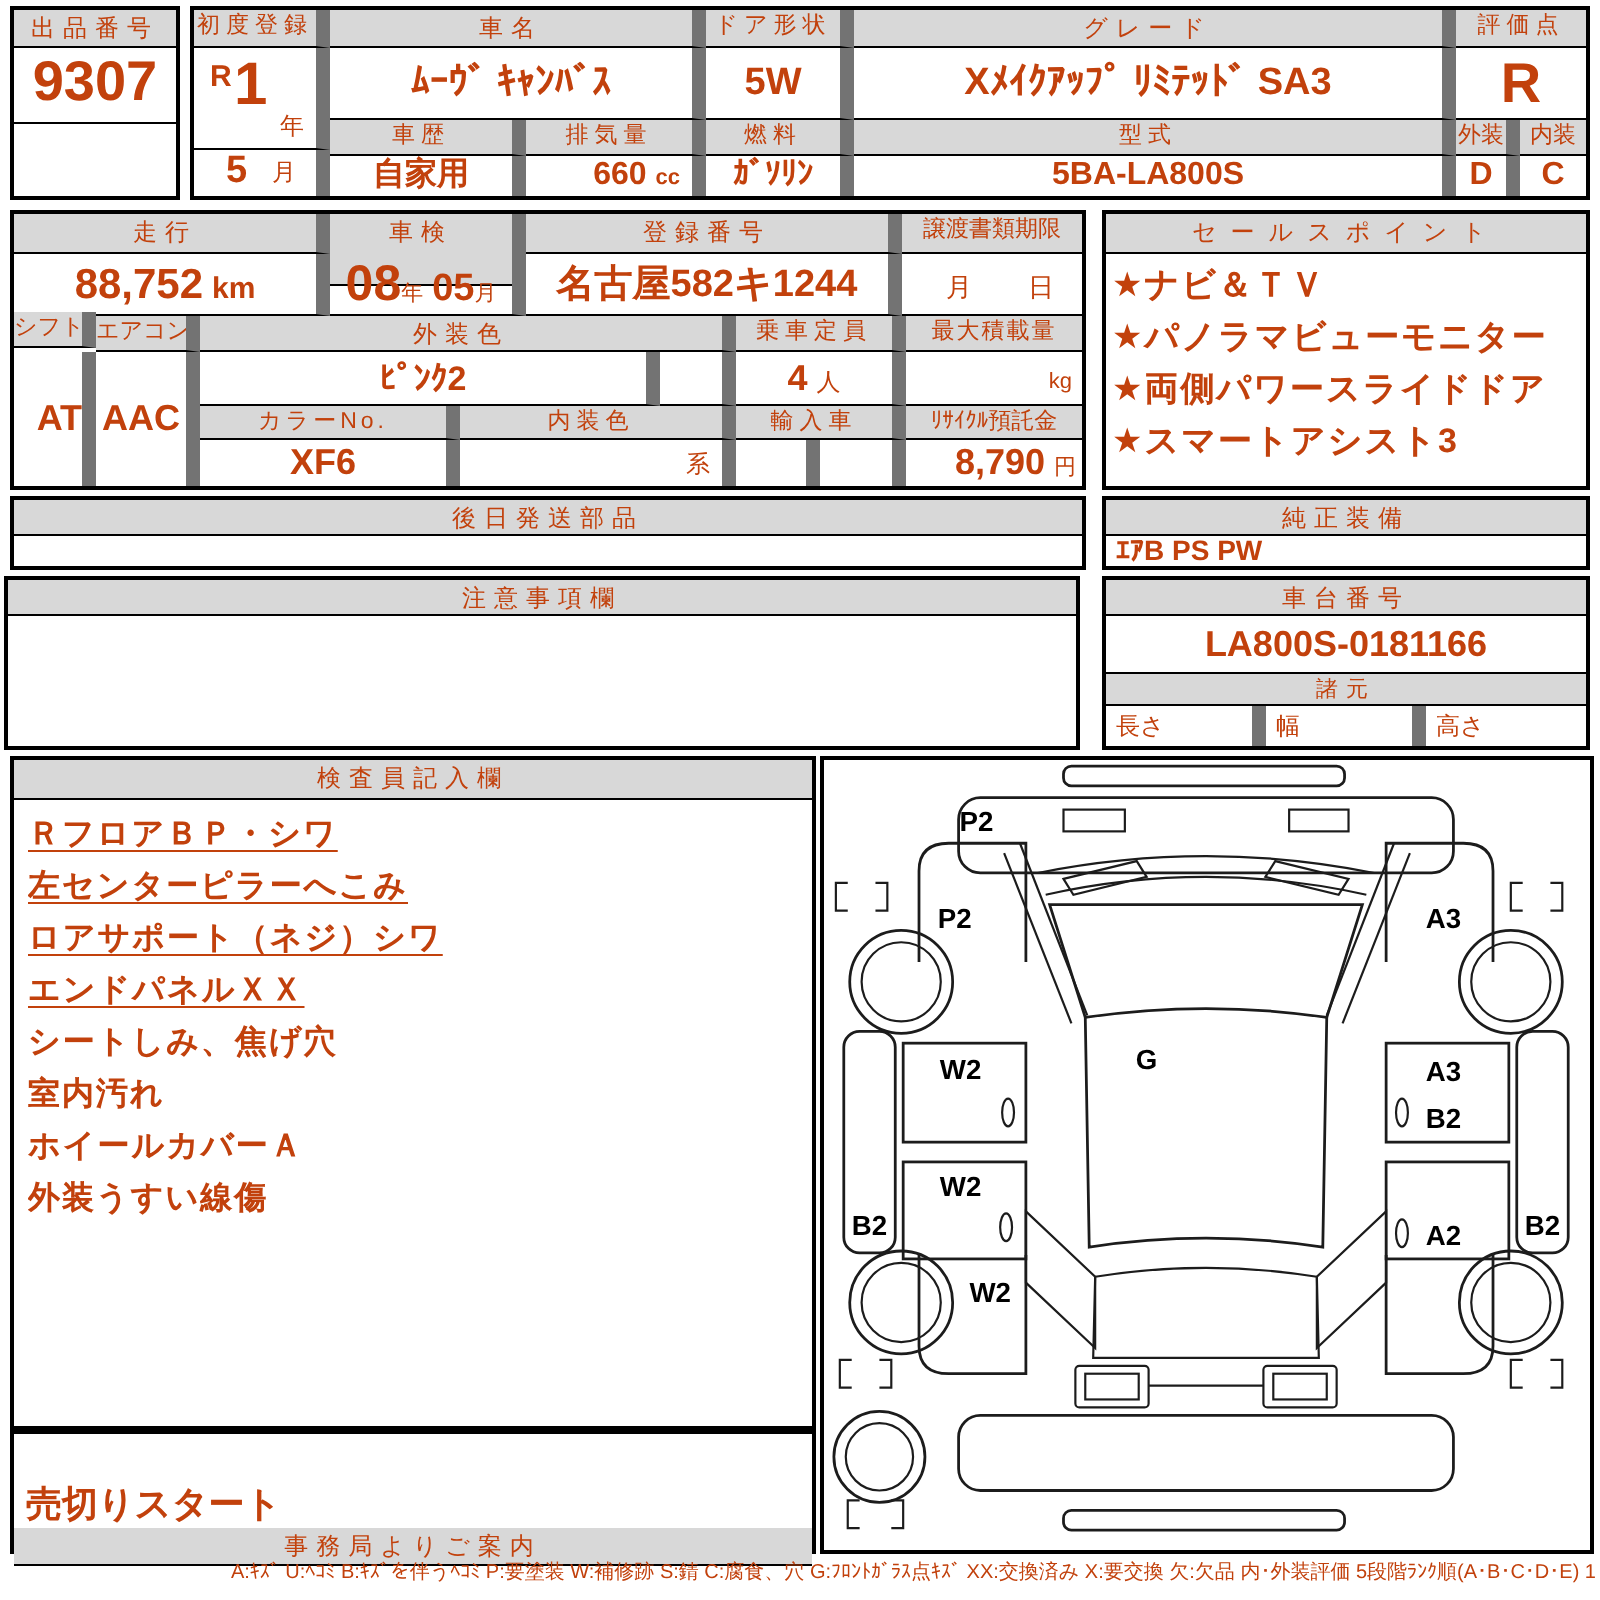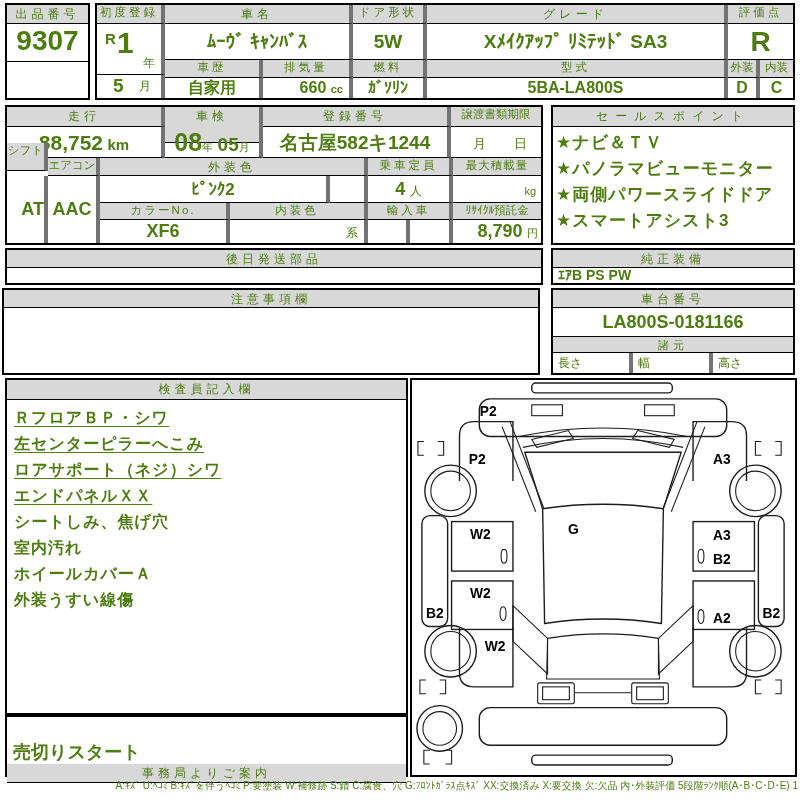--- a/index.html
+++ b/index.html
@@ -1,20 +1,20 @@
 <!DOCTYPE html>
 <html><head>
 <meta charset="utf-8">
 <style>
   html,body{margin:0;padding:0;background:#fff;}
   .sheet{position:relative;width:800px;height:800px;background:#fff;
-         font-family:"Liberation Sans","DejaVu Sans",sans-serif;color:#4d7c0f;overflow:hidden;}
+         font-family:"Liberation Sans","DejaVu Sans",sans-serif;color:#c2410c;overflow:hidden;}
   .box{position:absolute;border:2px solid #000;box-sizing:border-box;background:#fff;}
   .cell{position:absolute;box-sizing:border-box;overflow:hidden;white-space:nowrap;}
-  .br{border-right:4px solid #737373;}
+  .br{border-right:7px solid #737373;}
   .bb{border-bottom:1px solid #000;}
   .hdr{background:#d8d8d8;text-align:center;font-size:12px;letter-spacing:4px;line-height:1.5;}
   .hdr2{background:#d8d8d8;text-align:center;font-size:11.5px;letter-spacing:3px;}
   .val{font-weight:bold;text-align:center;}
   .big{font-size:28px;line-height:1.2;}
   .med{font-size:19px;line-height:1.5;}
   .sm{font-size:16px;line-height:1.2;}
   .unit{font-size:11px;font-weight:bold;}
   .left{text-align:left;}
   .right{text-align:right;}
@@ -92,21 +92,21 @@
     <div class="cell br bb" style="left:158px;top:20px;width:98px;height:31px;text-align:center;">
       <span class="val" style="font-size:25px;line-height:31px;">08</span><span style="font-size:11px;">年</span>
       <span class="val" style="font-size:19px;">05</span><span style="font-size:11px;">月</span>
     </div>
     <div class="cell val br bb" style="left:256px;top:20px;width:188px;height:31px;font-size:19px;line-height:31px;">名古屋582キ1244</div>
     <div class="cell bb" style="left:444px;top:20px;width:90px;height:31px;">
       <span style="position:absolute;left:22px;bottom:4px;font-size:13px;">月</span>
       <span style="position:absolute;right:14px;bottom:4px;font-size:13px;">日</span>
     </div>
 
-    <div class="cell hdr2 br bb" style="left:0;top:36px;width:41px;height:28px;letter-spacing:0;">シフト</div>
+    <div class="cell hdr2 br bb" style="left:0;top:49px;width:41px;height:18px;letter-spacing:0;">シフト</div>
     <div class="cell hdr2 br bb" style="left:41px;top:51px;width:52px;height:18px;letter-spacing:0;">エアコン</div>
     <div class="cell hdr br bb" style="left:93px;top:51px;width:268px;height:18px;">外装色</div>
     <div class="cell hdr2 br bb" style="left:361px;top:51px;width:85px;height:18px;">乗車定員</div>
     <div class="cell hdr2 bb" style="left:446px;top:51px;width:88px;height:18px;letter-spacing:1px;">最大積載量</div>
 
     <div class="cell val br" style="left:0;top:69px;width:41px;height:67px;font-size:18px;line-height:67px;text-align:right;">AT</div>
     <div class="cell val br" style="left:41px;top:69px;width:52px;height:67px;font-size:18px;line-height:67px;">AAC</div>
     <div class="cell val br bb" style="left:93px;top:69px;width:230px;height:27px;font-size:17px;line-height:27px;">ﾋﾟﾝｸ2</div>
     <div class="cell br bb" style="left:323px;top:69px;width:38px;height:27px;"></div>
     <div class="cell br bb" style="left:361px;top:69px;width:85px;height:27px;text-align:center;">

